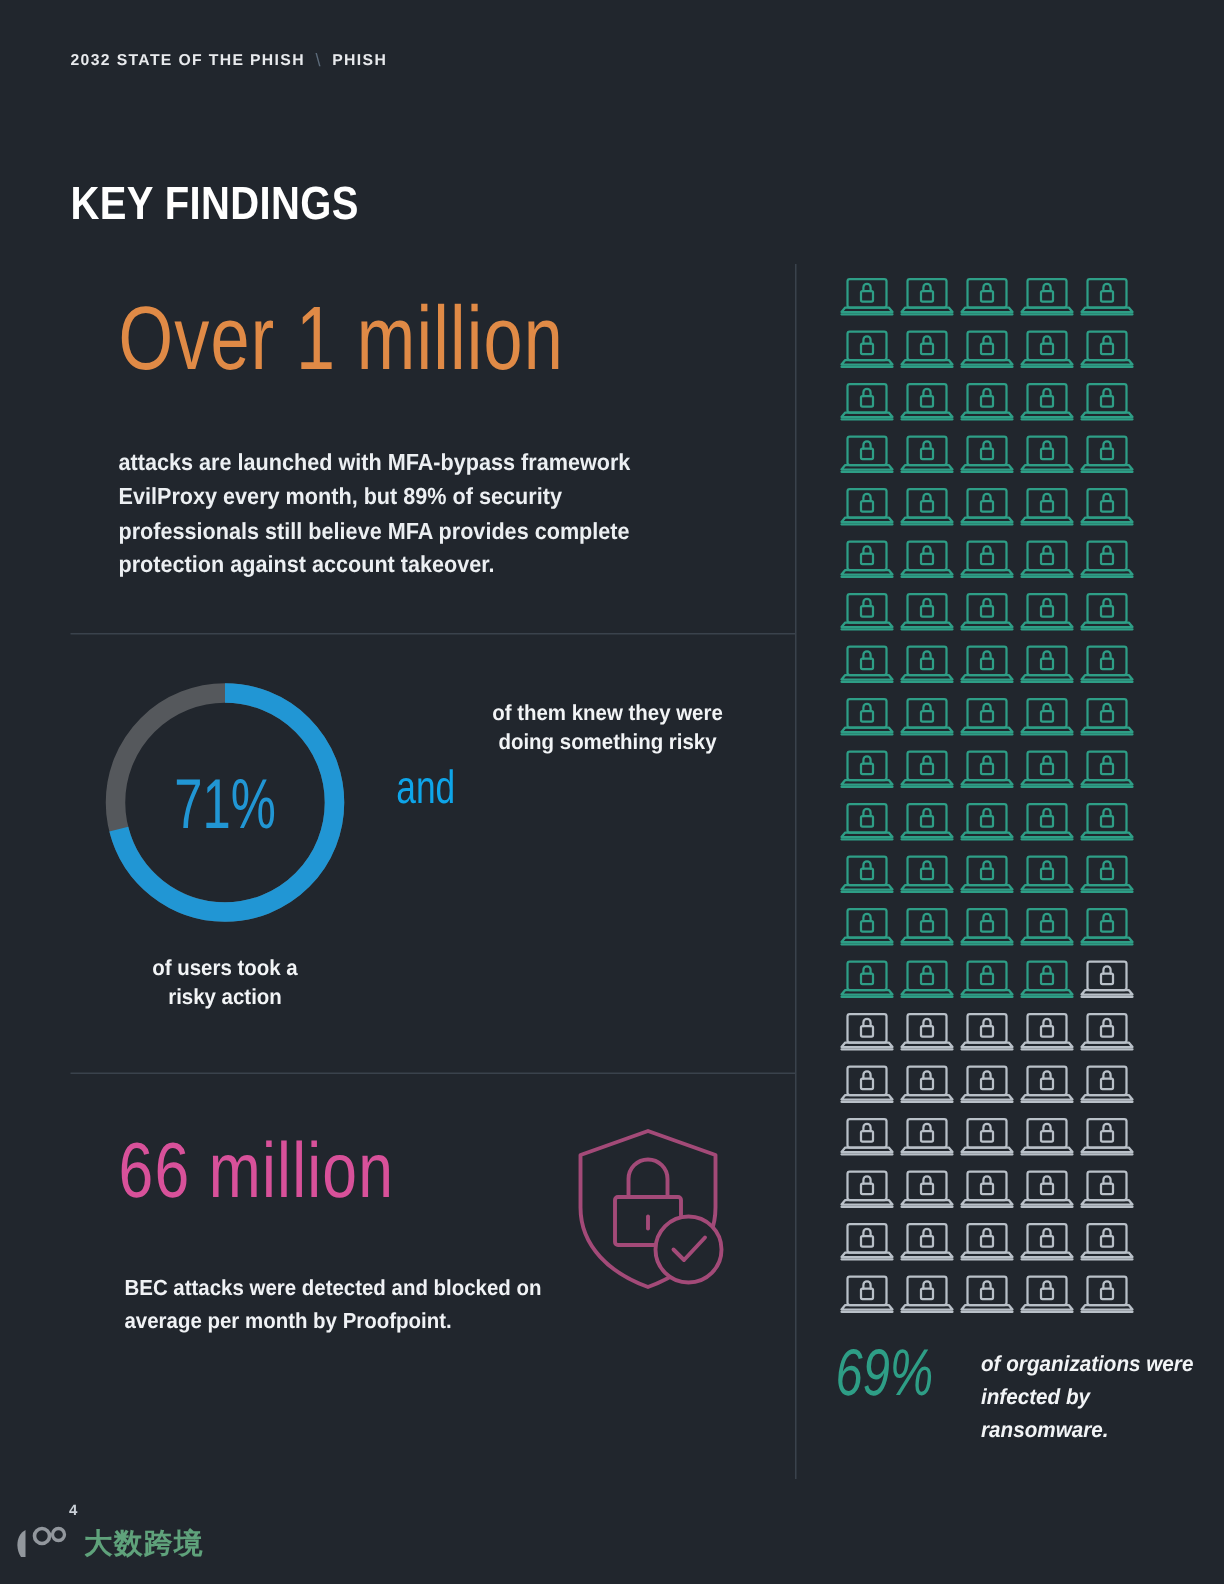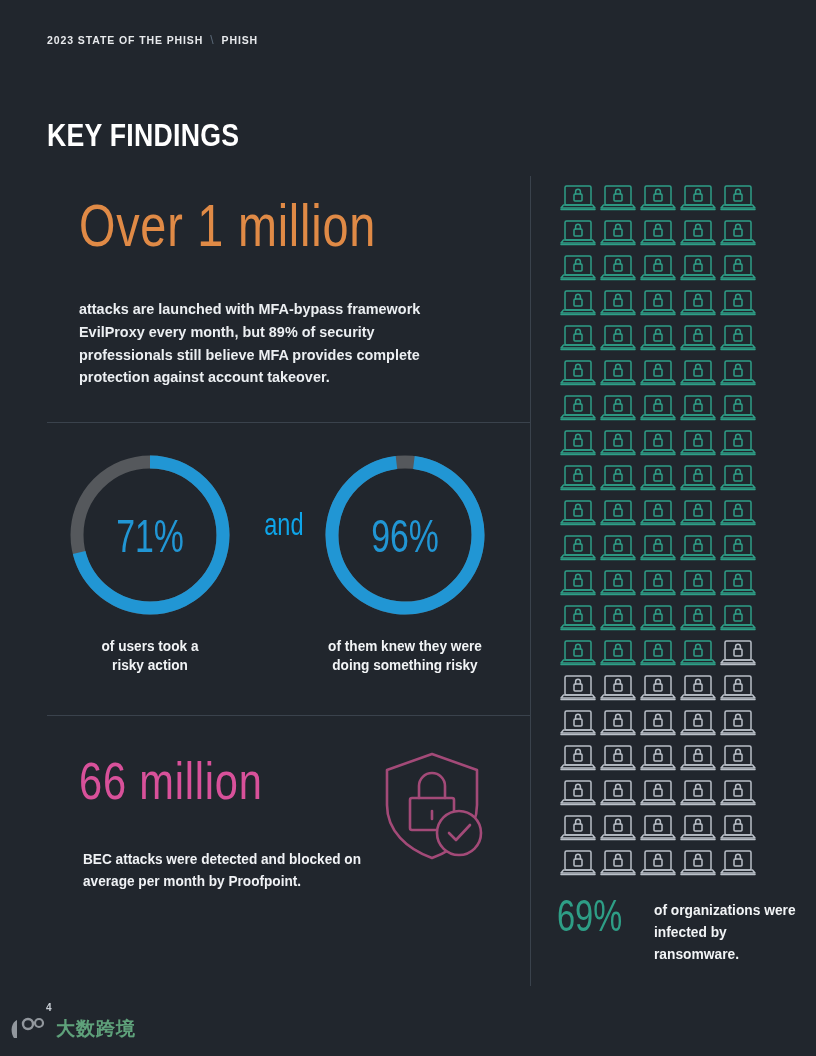--- a/index.html
+++ b/index.html
@@ -120,21 +120,21 @@
     grid-template-columns: repeat(5, 40px);
     grid-auto-rows: 35px;
     gap: 0px;
   }
   .grid .cell { width: 40px; height: 35px; }
   .grid svg { display: block; }
 
   
   .stat69 {
     position: absolute; left: 557px; top: 896px;
-    display: flex; align-items: flex-start; gap: 9px;
+    display: flex; align-items: flex-start; gap: 9px; font-style: italic;
   }
   .stat69 .num {
     font-size: 44px; color: #2e9e86; font-weight: 300; line-height: 0.92;
   }
   .stat69 .num span { display: inline-block; transform: scaleX(0.74); transform-origin: left top; }
   .stat69 .txt {
     font-size: 14.5px; line-height: 1.52; color: #f2f4f6; font-weight: 700;
     transform: scaleX(0.95); transform-origin: left top;
     padding-top: 3px;
   }
@@ -153,21 +153,21 @@
   .watermark .wm-text {
     font-size: 19px; color: #86efac; font-weight: 700; letter-spacing: 1px;
   }
 </style>
 </head>
 <body>
 
 <div class="page">
 
   <div class="header">
-    <span>2023 STATE OF THE PHISH</span>
+    <span>2032 STATE OF THE PHISH</span>
     <span class="sep">\</span>
     <span>PHISH</span>
   </div>
 
   <div class="key-findings">KEY FINDINGS</div>
 
   <div class="vdivider"></div>
   <div class="hdivider d1"></div>
   <div class="hdivider d2"></div>
 
@@ -190,29 +190,20 @@
         <span style="white-space:pre-line">of users took a
 risky action</span>
       </div>
     </div>
 
     <div class="and-label">
       <span>and</span>
     </div>
 
     <div class="donut-wrap right">
-      <div class="donut">
-        <svg viewBox="0 0 170 170">
-          <circle cx="85" cy="85" r="73" fill="none" stroke="#55585c" stroke-width="13" stroke-dasharray="458.7" stroke-dashoffset="0" transform="rotate(-90 85 85)"></circle>
-          <circle cx="85" cy="85" r="73" fill="none" stroke="#2196d4" stroke-width="13" stroke-dasharray="440.4 18.3" stroke-dashoffset="0" transform="rotate(-83 85 85)"></circle>
-        </svg>
-        <div class="pct">
-          <span>96%</span>
-        </div>
-      </div>
       <div class="donut-caption">
         <span style="white-space:pre-line">of them knew they were
 doing something risky</span>
       </div>
     </div>
   </div>
 
   <div class="big-pink">66 million</div>
   <div class="bec-text">BEC attacks were detected and blocked on average per month by Proofpoint.</div>
 

